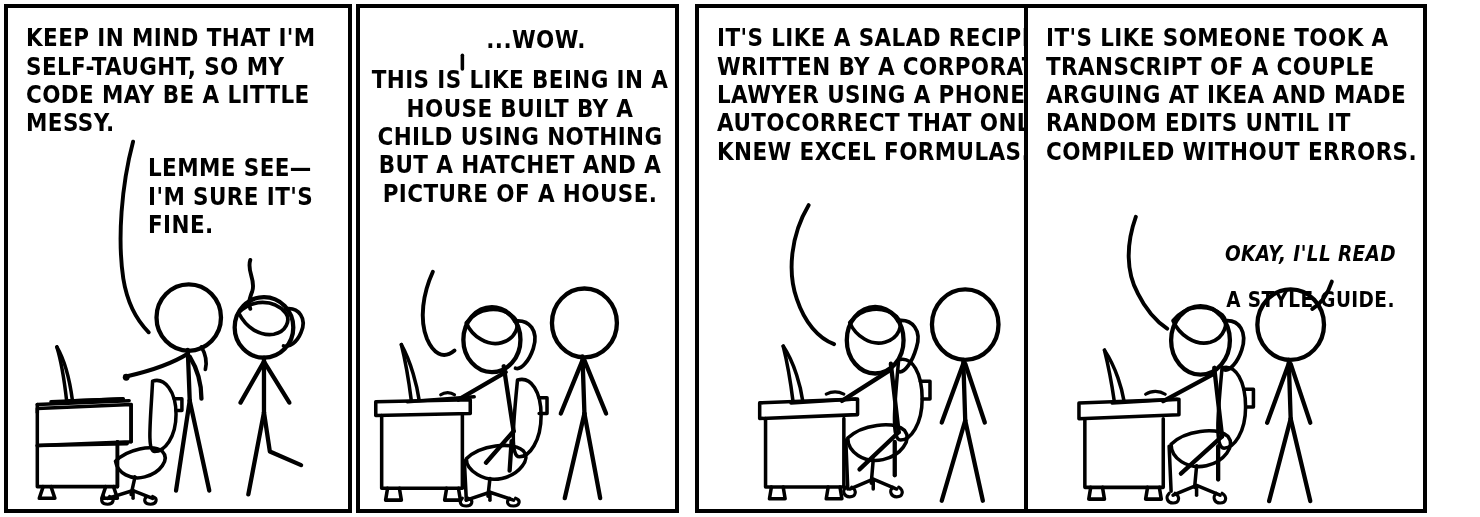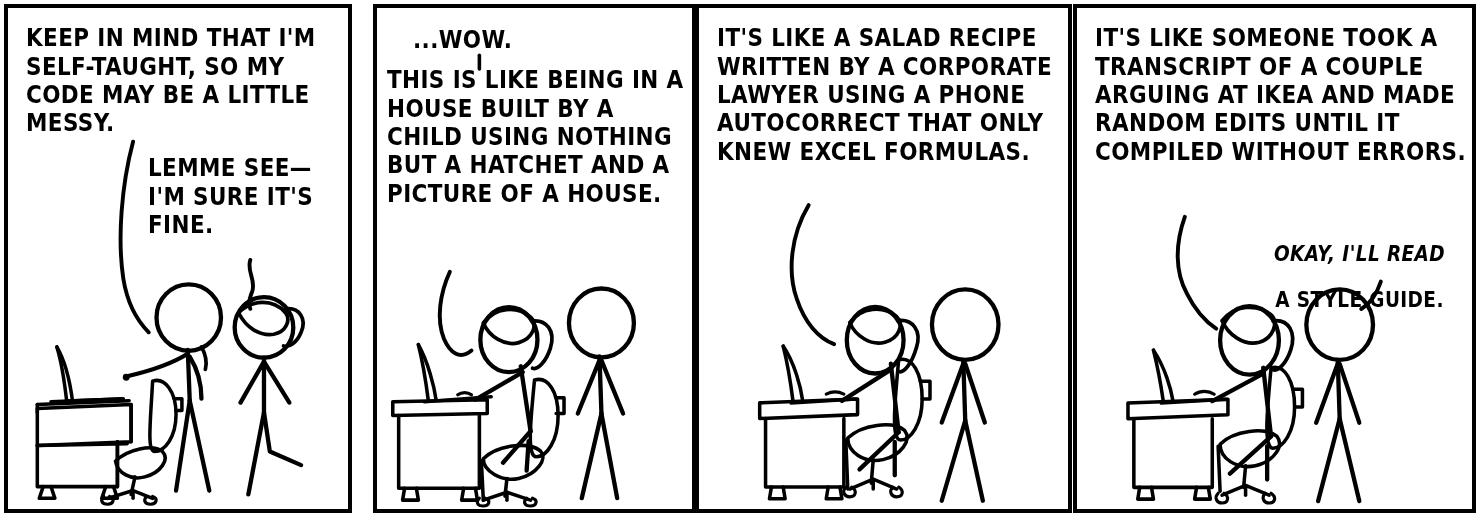--- a/index.html
+++ b/index.html
@@ -22,23 +22,23 @@
   .panel {
     position: absolute;
     top: 4px;
     height: 509px;
     background: #ffffff;
     border: 4px solid #000000;
     box-sizing: border-box;
     overflow: hidden;
   }
   #panel-1 { left: 4px;    width: 348px; }
-  #panel-2 { left: 373px;  width: 323px; }
+  #panel-2 { left: 356px;  width: 323px; text-align: center; }
   #panel-3 { left: 685px;  width: 377px; margin-left: 10px; }
-  #panel-4 { left: 1073px; width: 403px; }
+  #panel-4 { left: 1024px; width: 403px; }
 
   .panel-art {
     position: absolute;
     left: 0;
     top: 0;
     width: 100%;
     height: 100%;
     display: block;
   }
   .caption {

